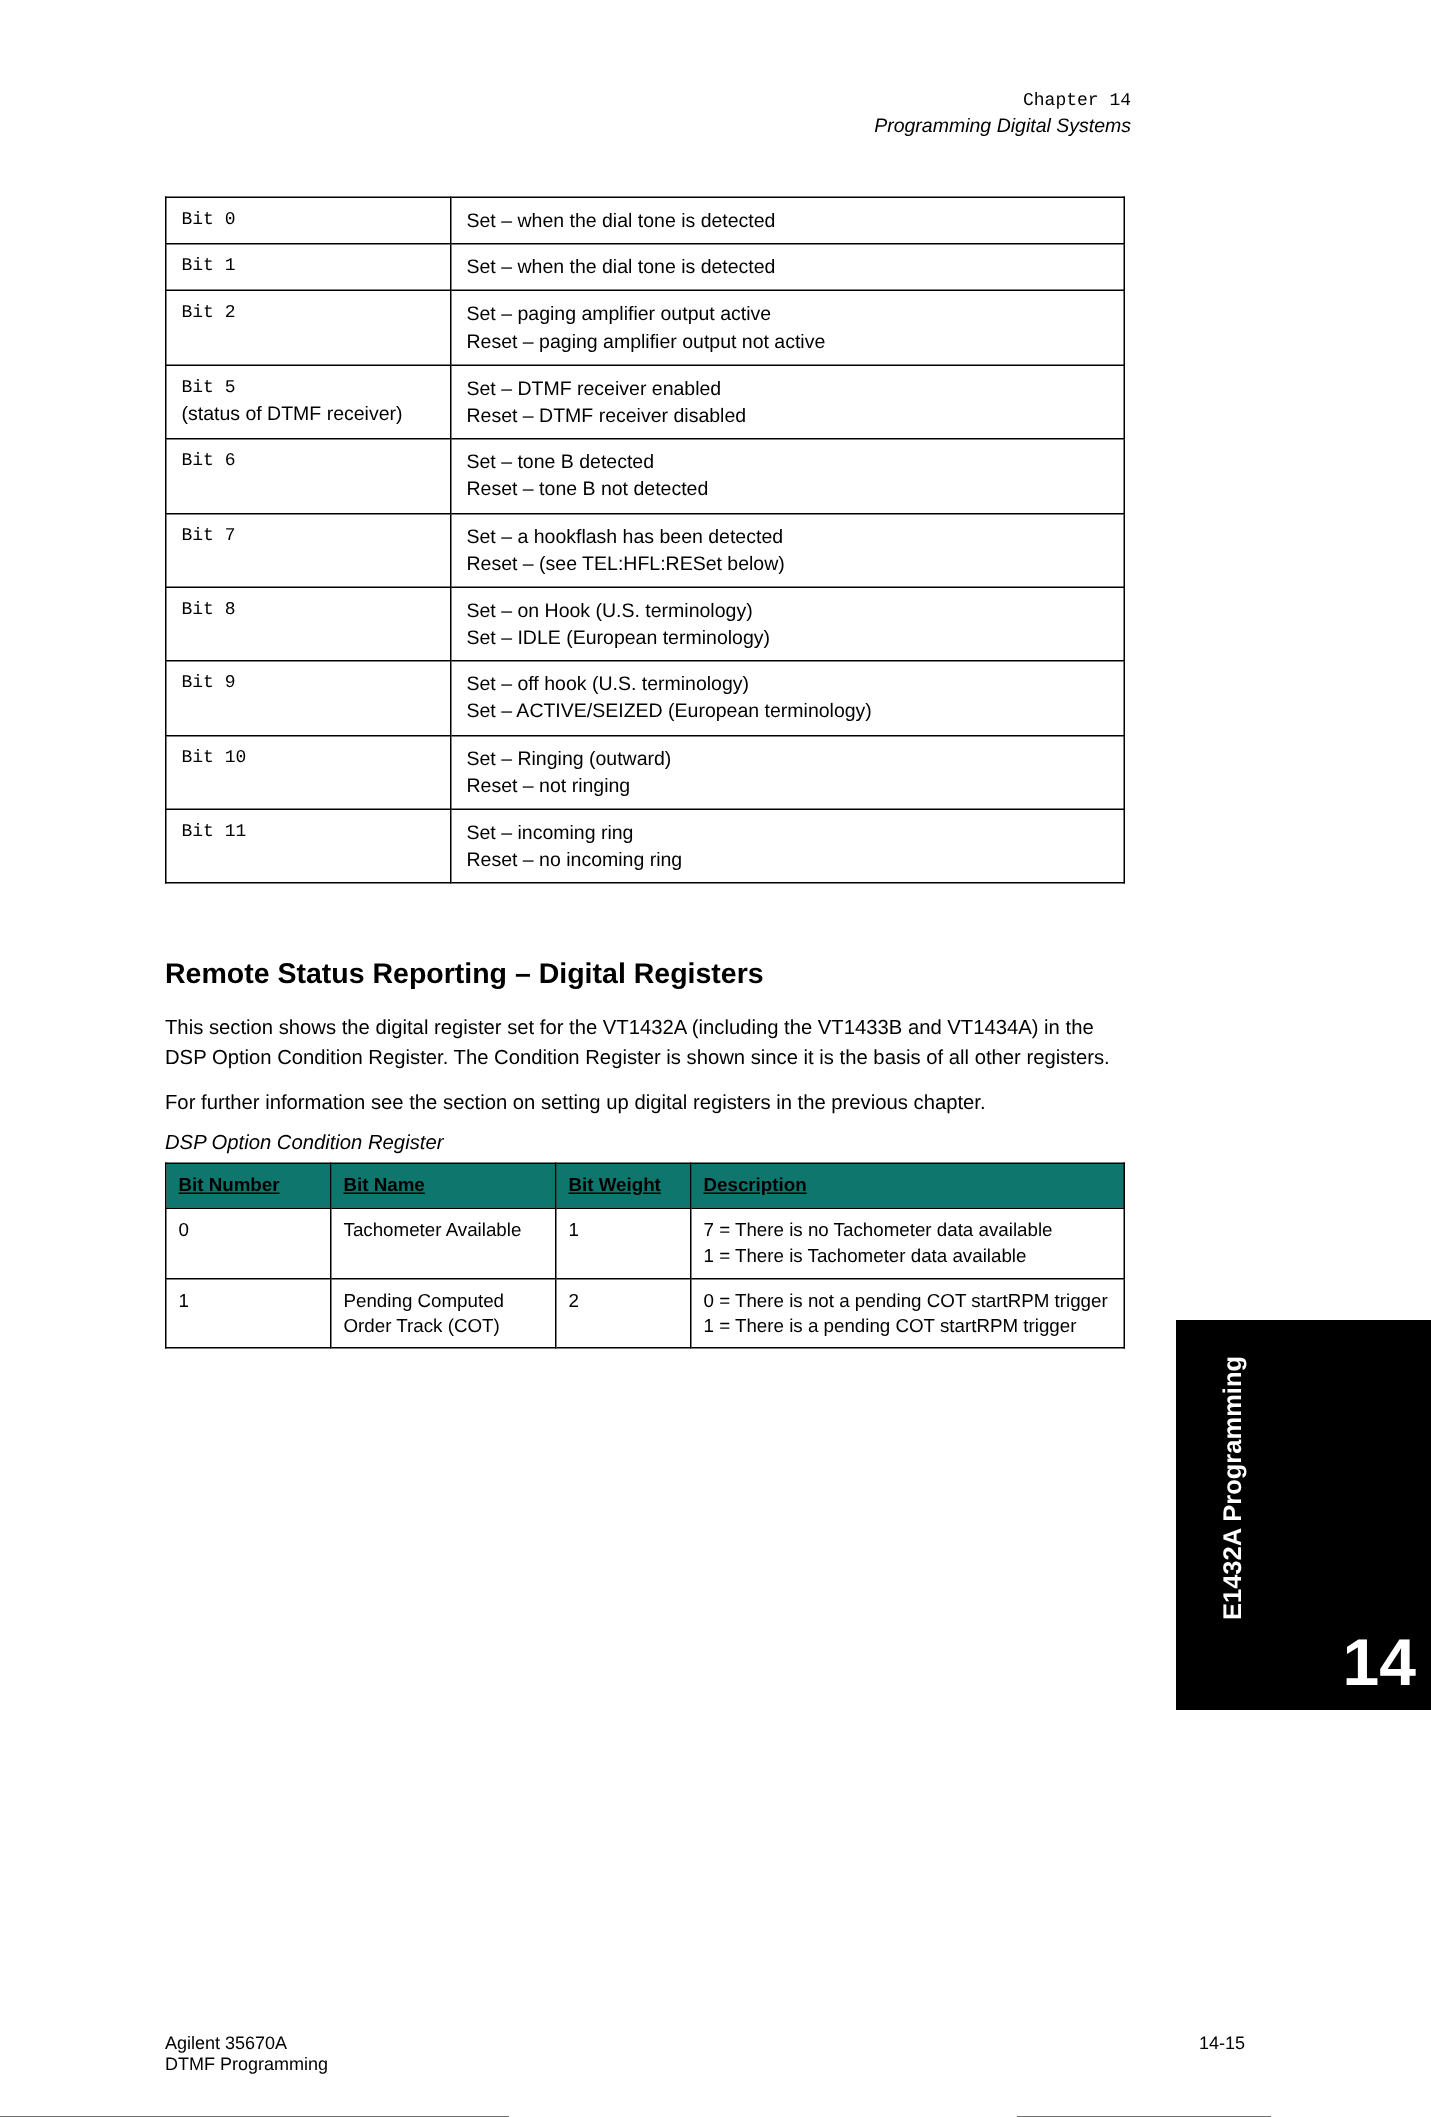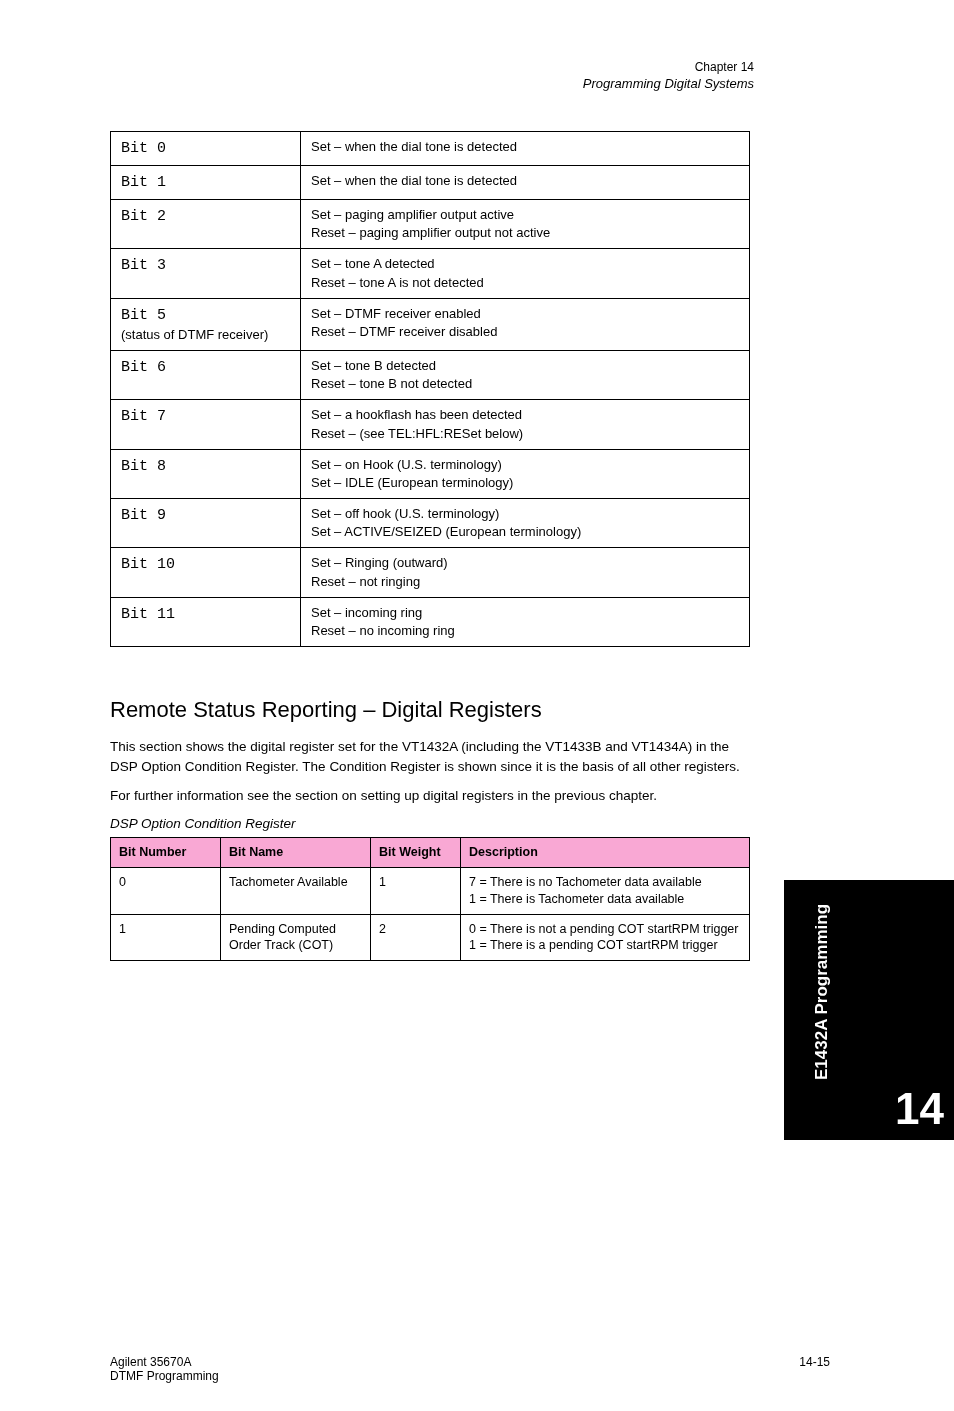--- a/index.html
+++ b/index.html
@@ -17,39 +17,39 @@
     padding: 60px 100px 60px 110px;
     font-family: Arial, Helvetica, sans-serif;
     color: #000;
   }
   .running-header {
     text-align: right;
     font-size: 13px;
     margin-bottom: 40px;
     margin-right: 100px;
   }
-  .running-header .chap { font-size: 12px; }
+  .running-header .chap { font-size: 12px; font-family: Liberation Mono, monospace; }
   .running-header .title { font-style: italic; margin-top: 2px; }
   table {
     border-collapse: collapse;
     width: 640px;
     margin-left: 0;
     font-size: 13px;
   }
   table.t1 td {
     border: 1px solid #000;
     padding: 6px 10px;
     vertical-align: top;
     line-height: 1.4;
   }
   table.t1 td:first-child { width: 190px; }
-  .code { font-family: "Courier New", Courier, monospace; font-size: 15px; }
+  .code { font-family: "Courier New", Courier, monospace; font-size: 12px; }
   .section-title {
-    font-size: 22px;
-    font-weight: normal;
+    font-size: 19px;
+    font-weight: bold;
     margin-top: 50px;
     margin-bottom: 14px;
   }
   .body-text {
     font-size: 13.5px;
     line-height: 1.45;
     max-width: 650px;
     margin-bottom: 10px;
   }
   .table-caption {
@@ -63,22 +63,23 @@
   table.t2 { width: 640px; }
   table.t2 th, table.t2 td {
     border: 1px solid #000;
     padding: 6px 8px;
     font-size: 12.5px;
     vertical-align: top;
     text-align: left;
     line-height: 1.35;
   }
   table.t2 th {
-    background: #f9a8d4;
-    font-weight: bold;
+    background: #0f766e;
+    font-weight: bold;
+    text-decoration: underline;
   }
   table.t2 col.c1 { width: 110px; }
   table.t2 col.c2 { width: 150px; }
   table.t2 col.c3 { width: 90px; }
   .side-tab {
     position: absolute;
     right: 0;
     top: 880px;
     width: 170px;
     height: 260px;
@@ -131,27 +132,20 @@
         </tr>
         <tr>
           <td class="code">Bit 1</td>
           <td>Set – when the dial tone is detected</td>
         </tr>
         <tr>
           <td class="code">Bit 2</td>
           <td>
             <div>Set – paging amplifier output active</div>
             <div>Reset – paging amplifier output not active</div>
-          </td>
-        </tr>
-        <tr>
-          <td class="code">Bit 3</td>
-          <td>
-            <div>Set – tone A detected</div>
-            <div>Reset – tone A is not detected</div>
           </td>
         </tr>
         <tr>
           <td>
             <div class="code">Bit 5</div>
             <div>(status of DTMF receiver)</div>
           </td>
           <td>
             <div>Set – DTMF receiver enabled</div>
             <div>Reset – DTMF receiver disabled</div>

